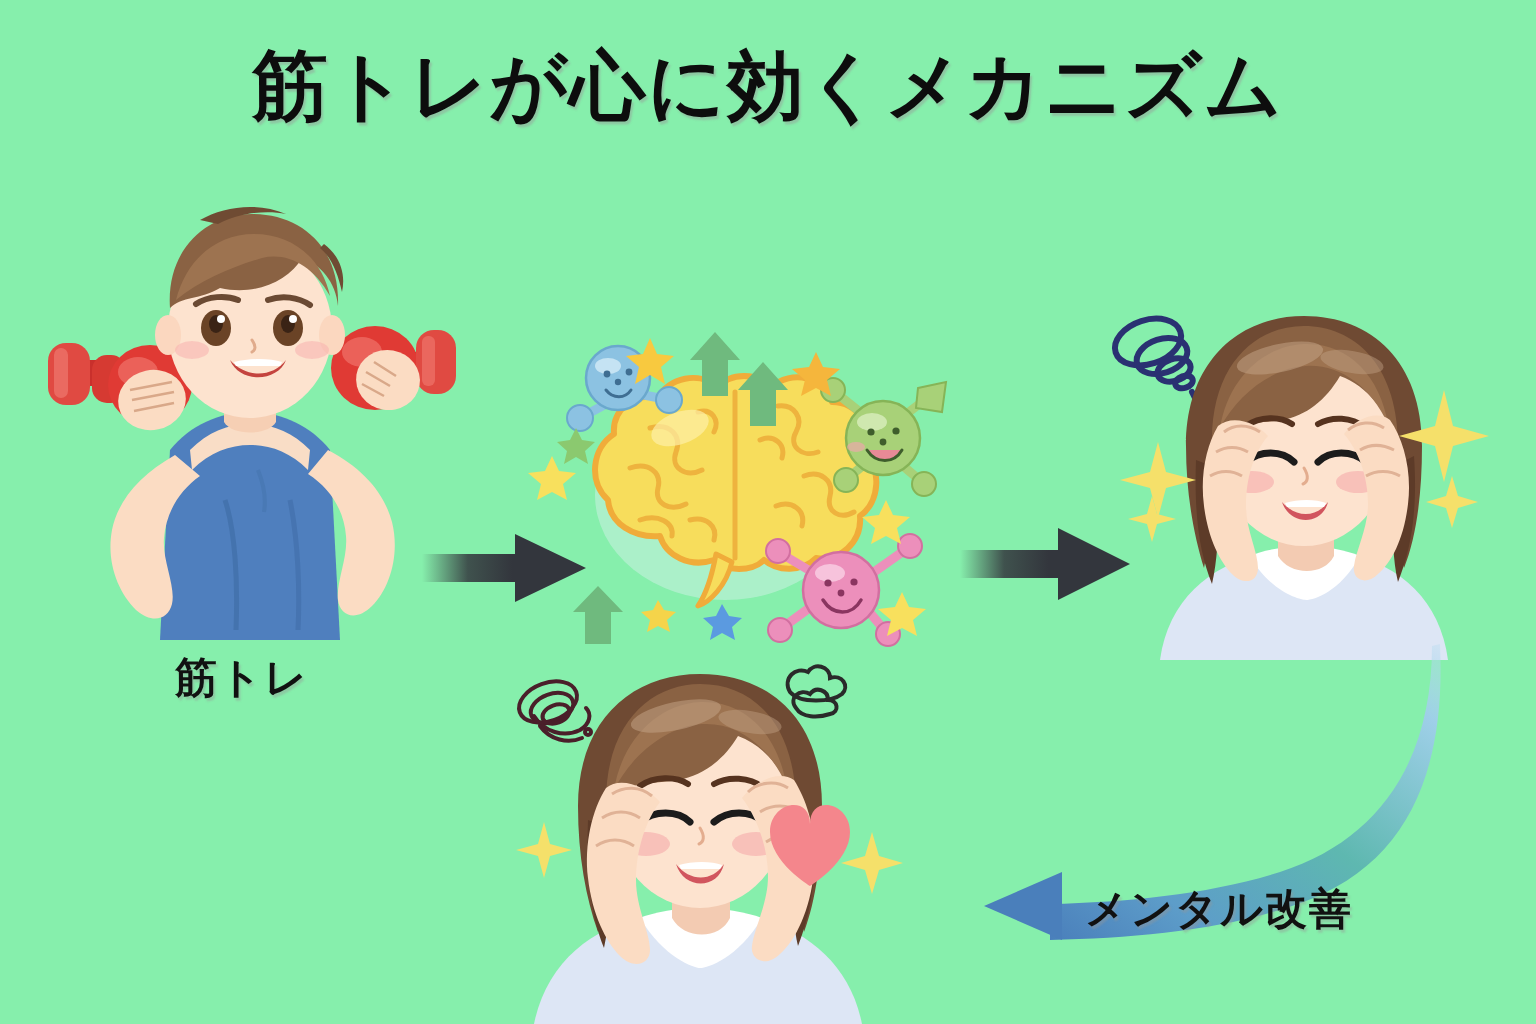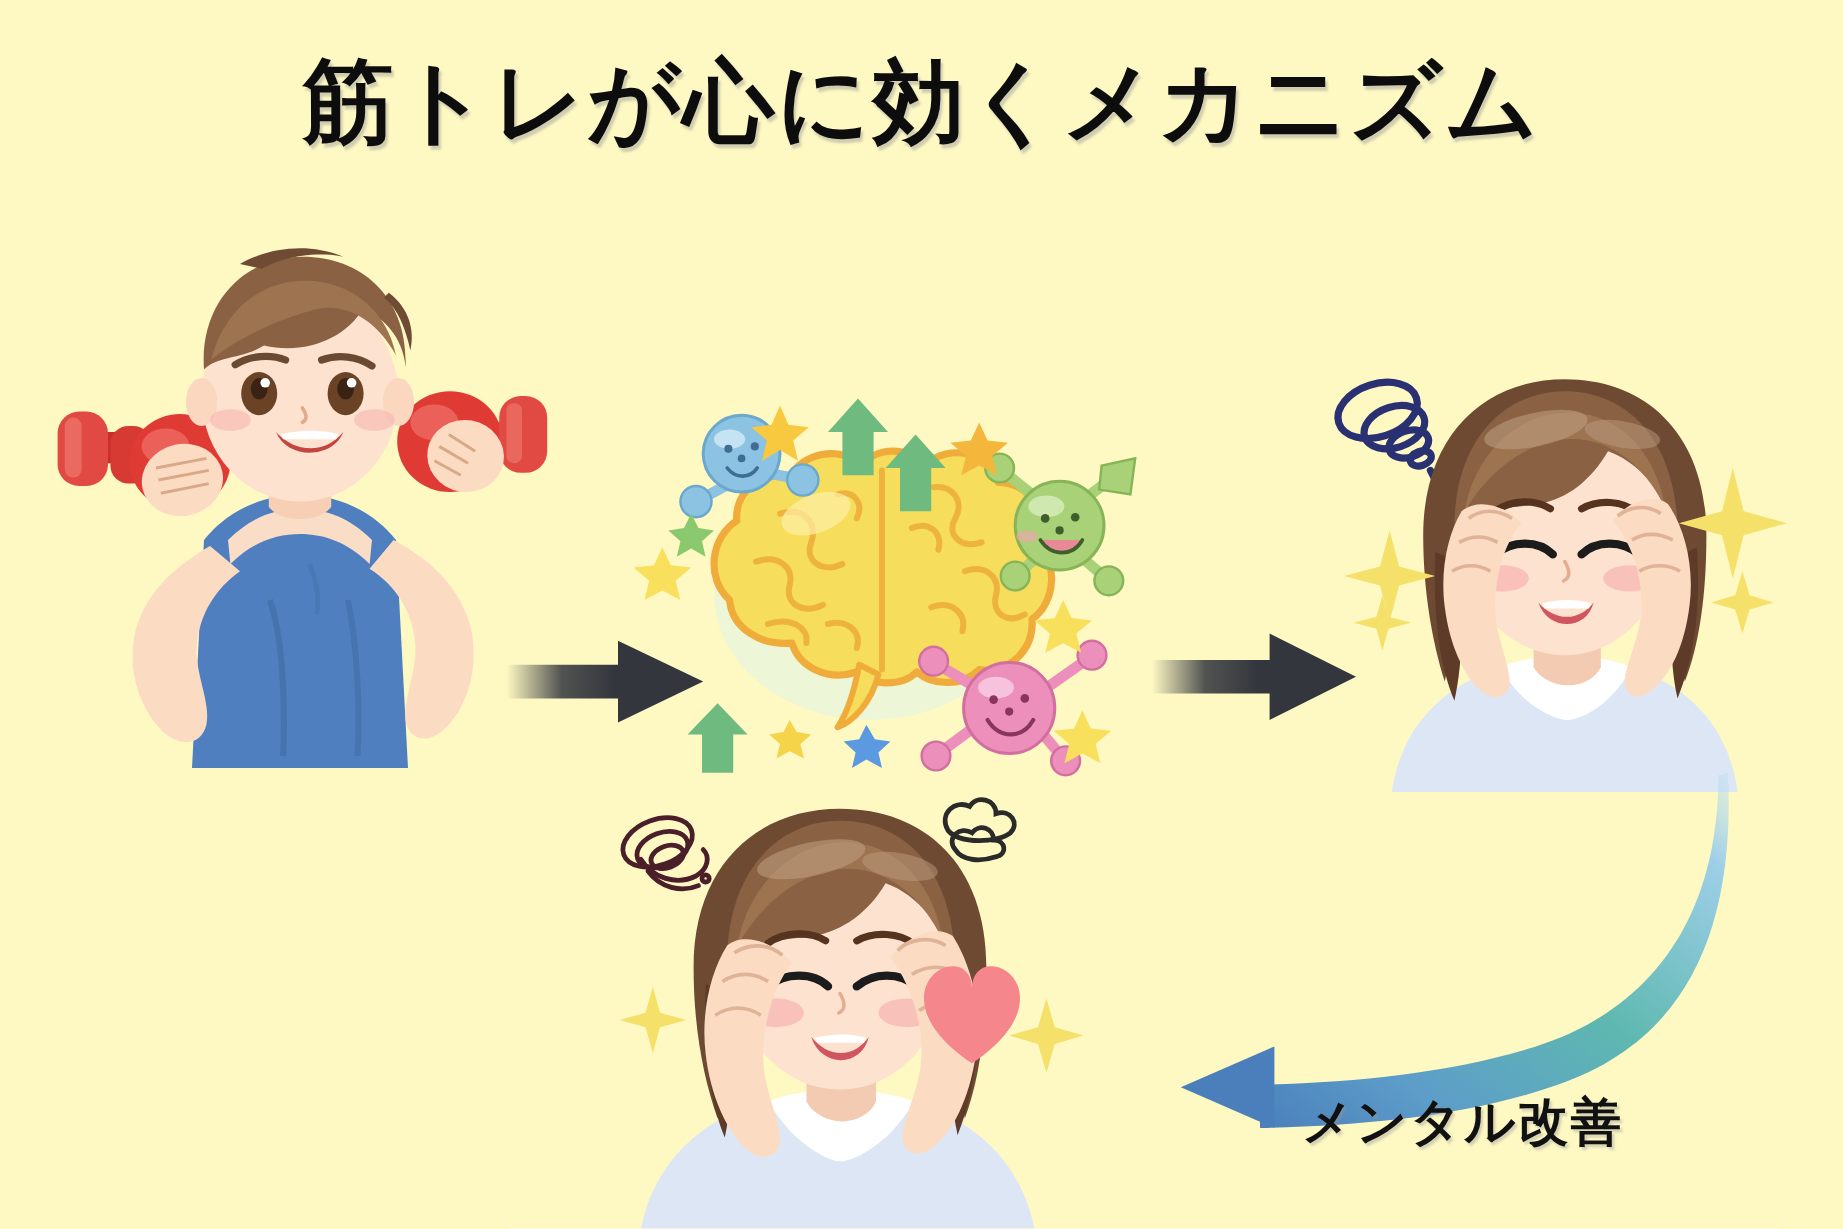--- a/index.html
+++ b/index.html
@@ -5,21 +5,21 @@
 <style>
   html, body {
     margin: 0;
     padding: 0;
     background: #ffffff;
   }
   #stage {
     position: relative;
     width: 1536px;
     height: 1024px;
-    background: #fef9c3;
+    background: #86efac;
     overflow: hidden;
     font-family: "Liberation Sans", "DejaVu Sans", sans-serif;
   }
 
   
   .title {
     position: absolute;
     left: 0;
     top: 48px;
     width: 100%;
@@ -38,21 +38,21 @@
     position: absolute;
     font-size: 42px;
     font-weight: 700;
     color: #111111;
     letter-spacing: 2px;
     white-space: nowrap;
     text-shadow: 2px 3px 2px rgba(150,150,150,0.40);
   }
   #cap-strength { left: 175px; top: 650px; }
   #cap-stress   { left: 1203px; top: 655px; }
-  #cap-mental   { left: 1085px; top: 907px; }
+  #cap-mental   { left: 1085px; top: 881px; }
 
   
   .node { position: absolute; }
 
   
   #node-man { left: 40px; top: 200px; width: 420px; height: 440px; }
 
   
   #node-brain { left: 530px; top: 310px; width: 440px; height: 330px; }
 
@@ -455,15 +455,16 @@
                C552 120 500 200 400 232
                C330 254 250 262 170 264
                L170 300
                C258 298 344 290 418 264
                C528 226 566 132 560 4 Z" fill="url(#curveGrad)"></path>
 
       <path d="M182 232 L182 300 L104 266 Z" fill="#4a7fbb"></path>
     </svg>
   </div>
 
+  <div class="caption" id="cap-strength">筋トレ</div>
   <div class="caption" id="cap-mental">メンタル改善</div>
 
 </div>
 
 </body></html>

